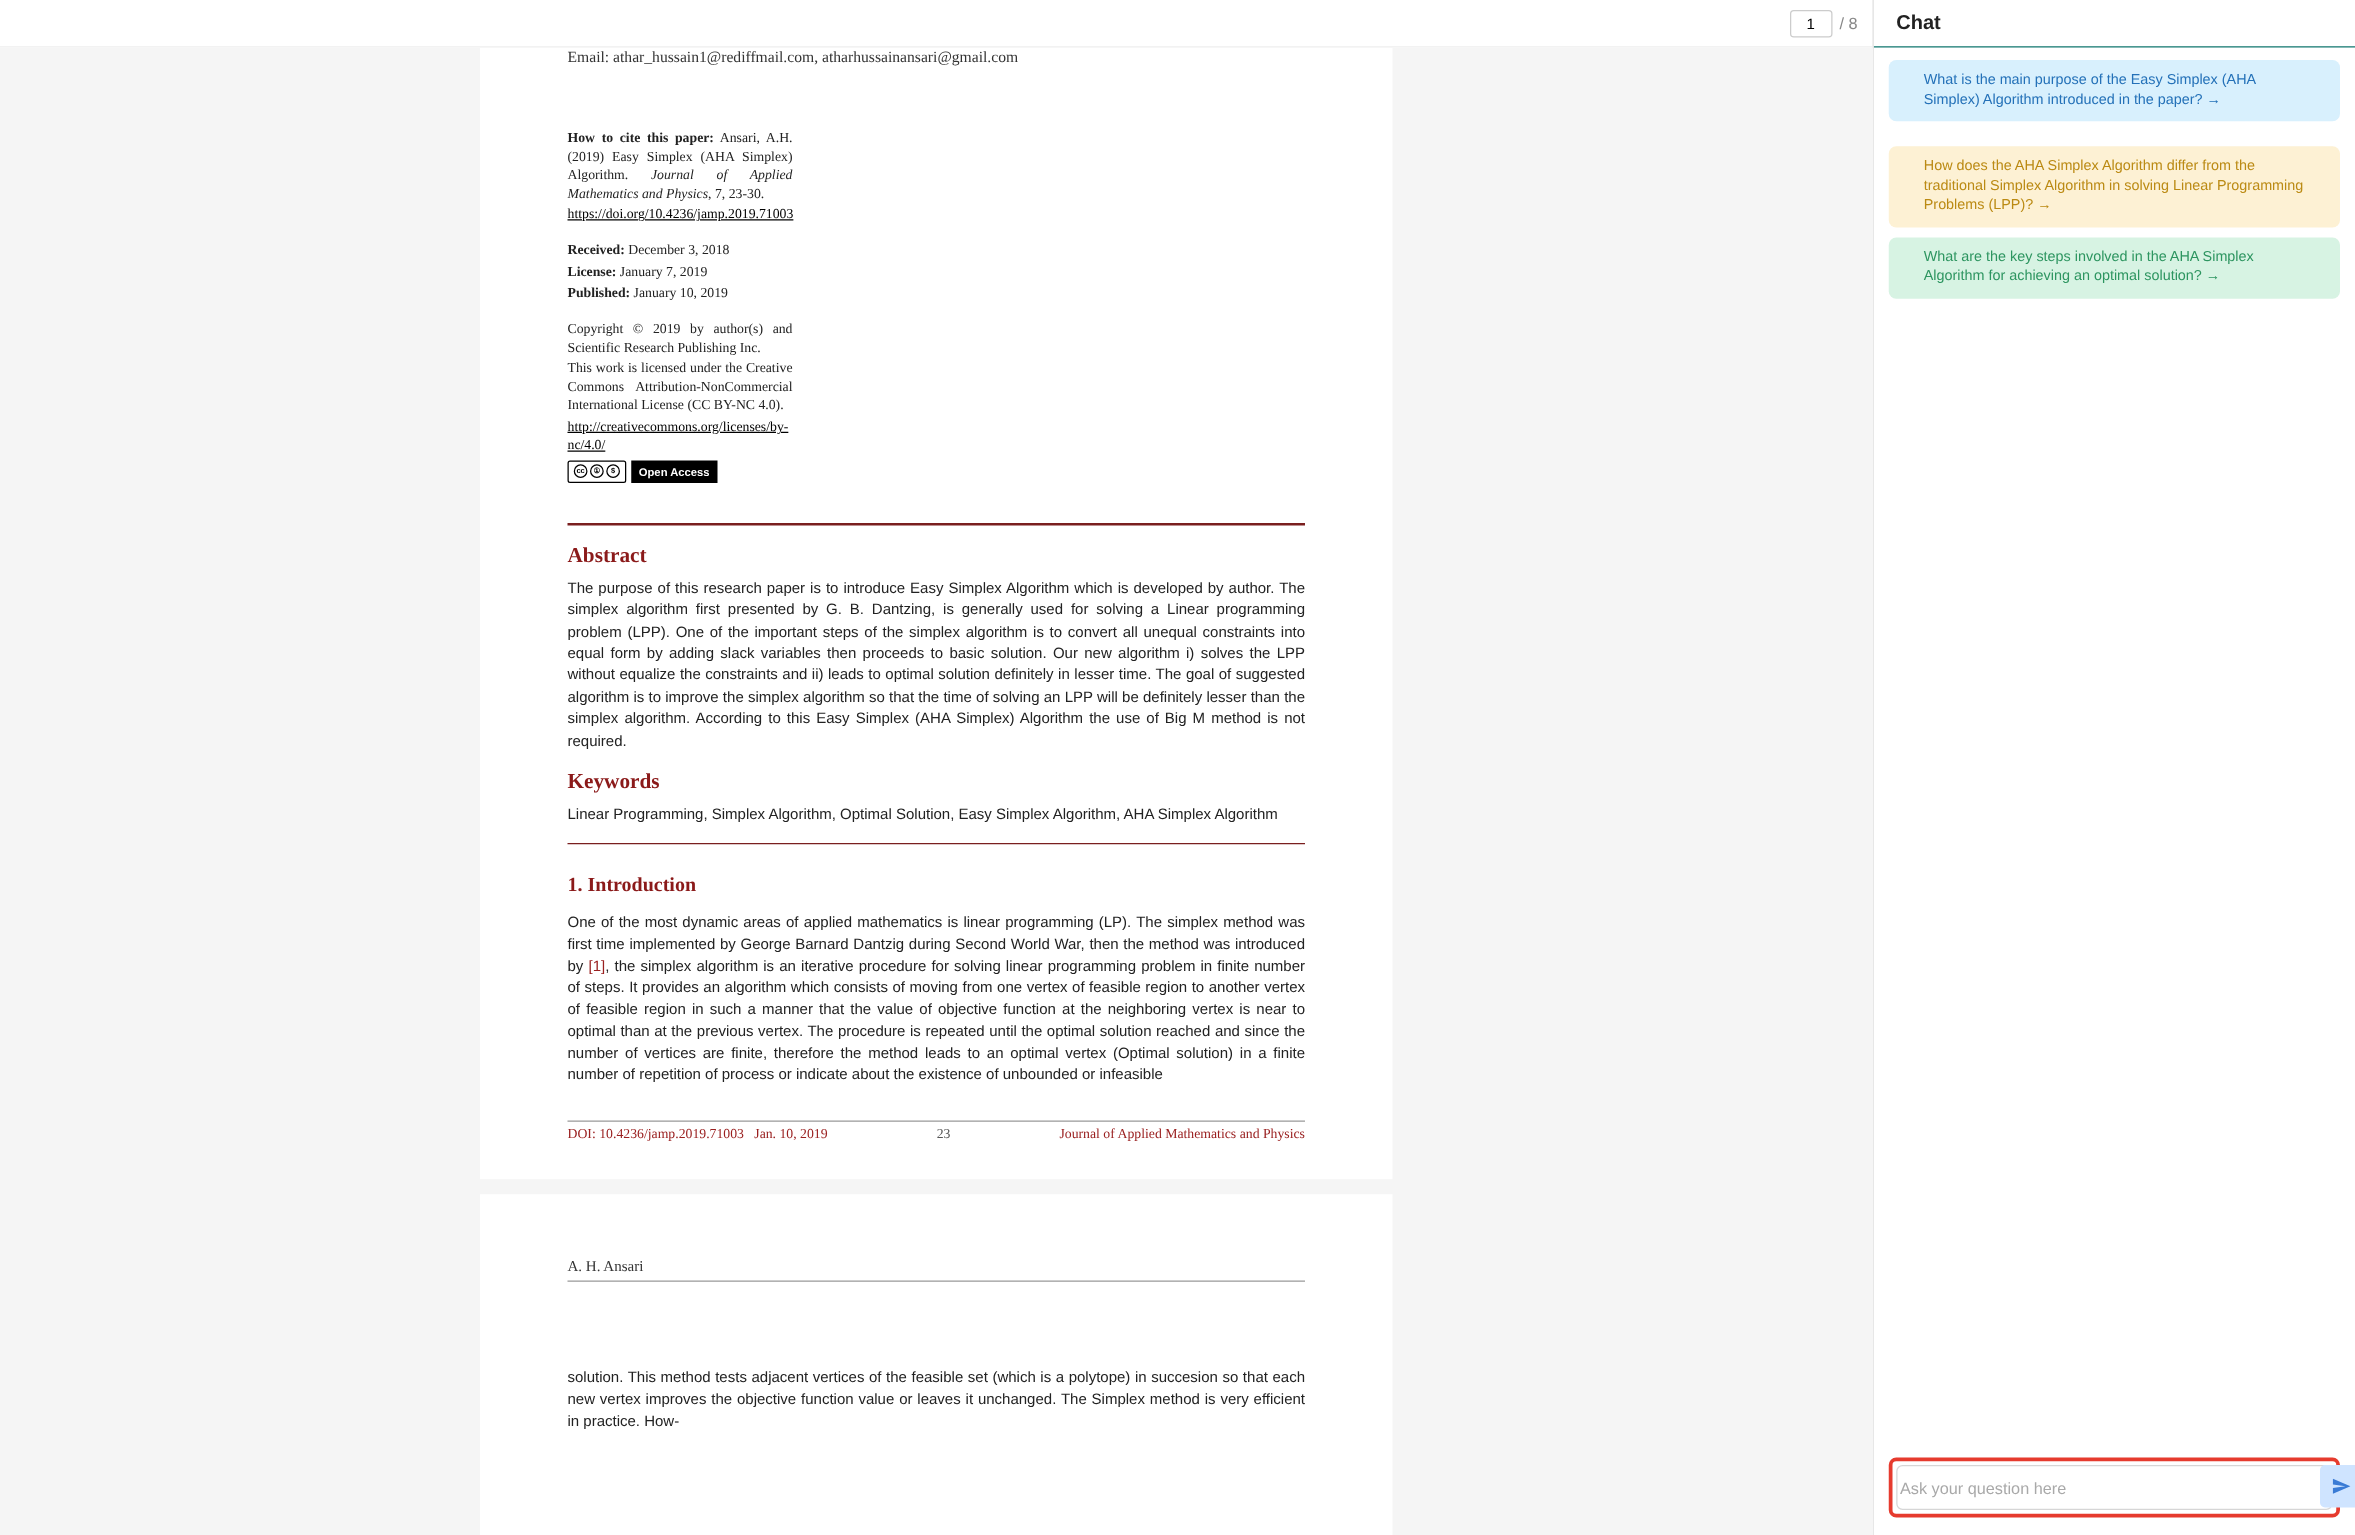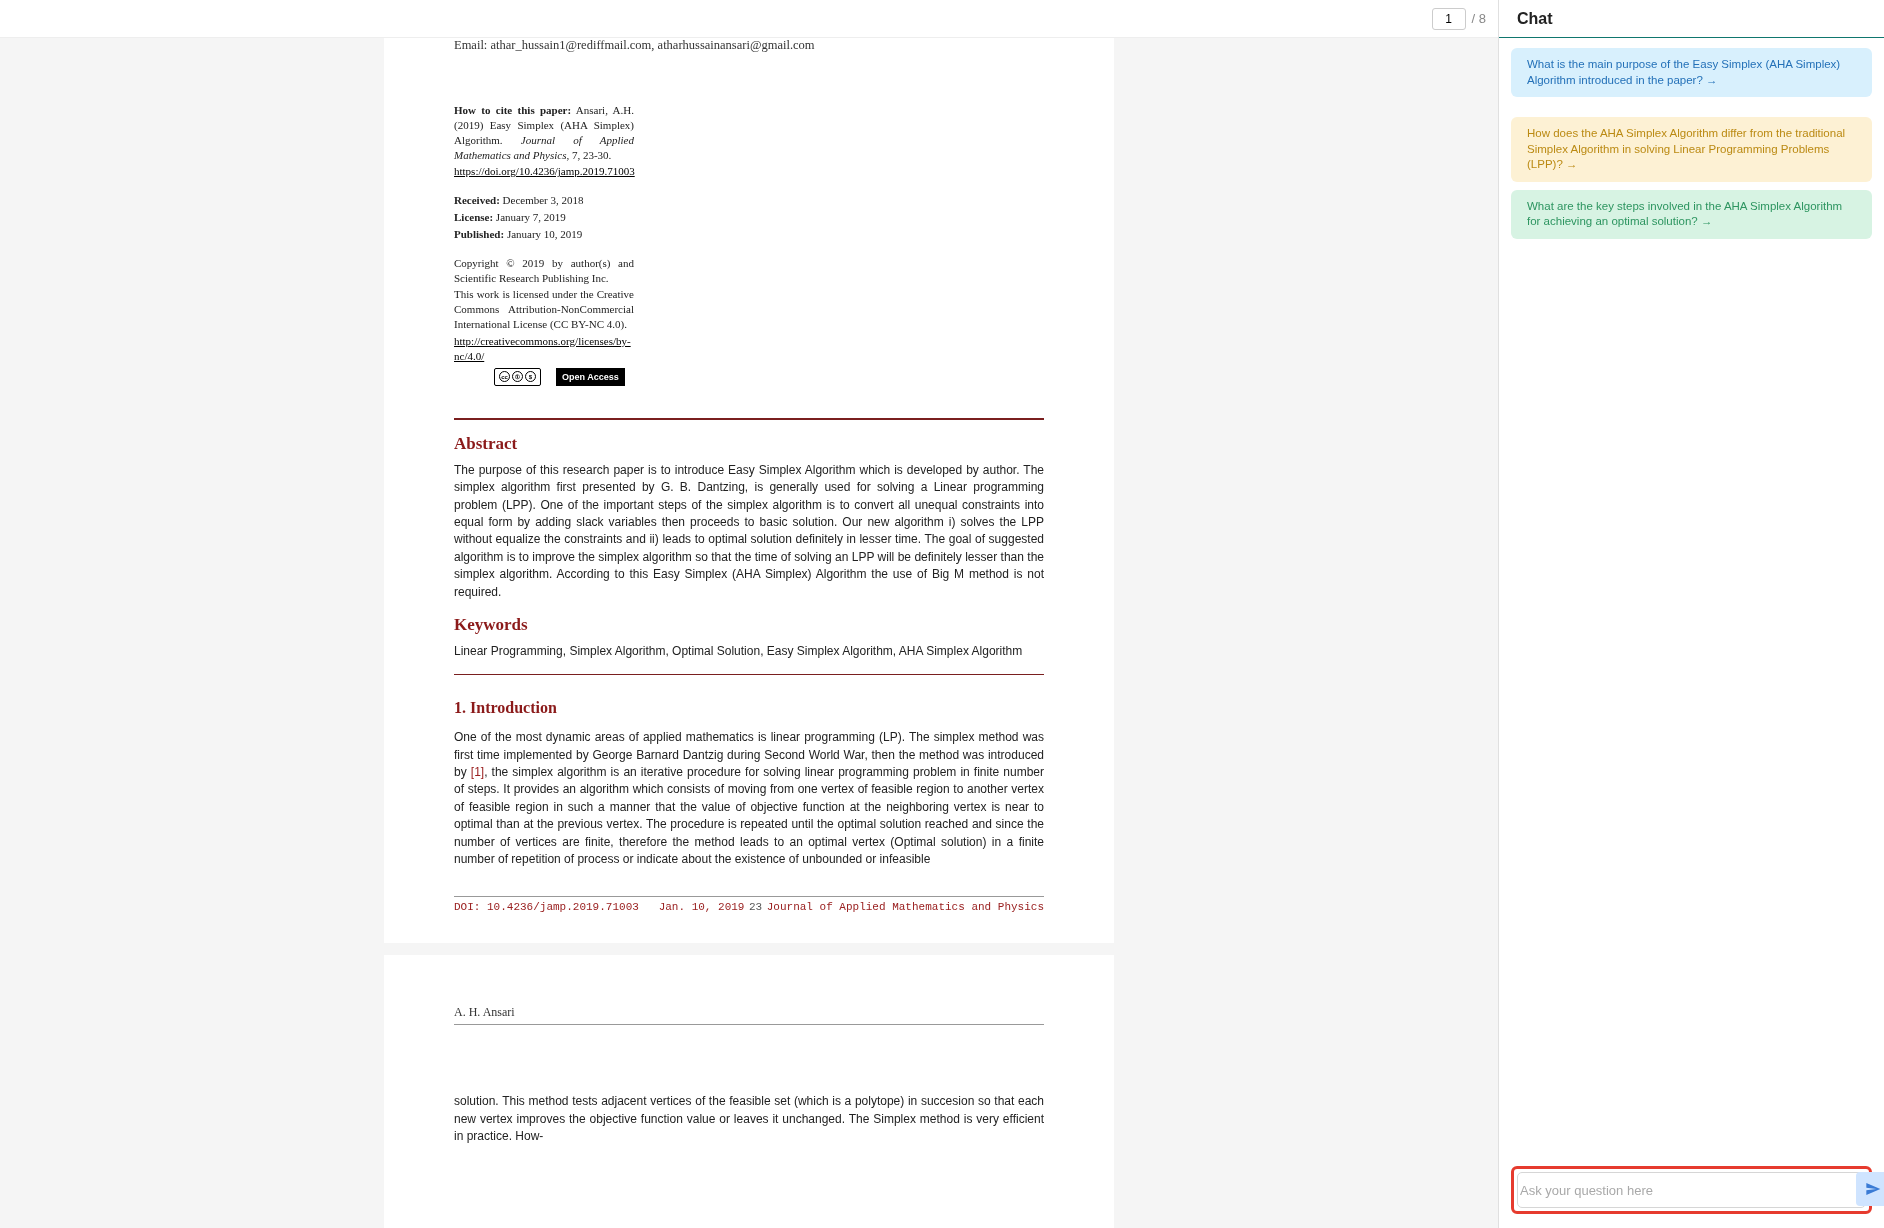--- a/index.html
+++ b/index.html
@@ -13,41 +13,41 @@
     .doc-scroll::-webkit-scrollbar-thumb{background:#bbb;border-radius:4px}
     .page { background:#fff; width:730px; margin:0 auto 12px; padding:0 70px 30px; position:relative; min-height:700px; }
     .page + .page { padding-top:50px; }
     .email-line { font-family:'Times New Roman',serif; font-size:12.5px; color:#333; padding-top:0; }
     .cols { display:flex; gap:18px; margin-top:50px;flex-direction:column; }
     .sidecol { width:180px; font-size:11px; font-family:'Times New Roman',serif; color:#222; text-align:justify; line-height:1.35; }
     .sidecol p { margin-bottom:2px; }
     .sidecol .block { margin-bottom:14px; }
     .sidecol a { color:#000; text-decoration:underline; }
     .sidecol .journal { font-style:italic; }
-    .cc-row { display:flex; gap:15px; margin-top:4px;margin-left:40px; }
+    .cc-row { display:flex; gap:4px; margin-top:4px; }
     .cc-badge { background:#000; color:#fff; font-size:8px; padding:2px 4px; border-radius:2px; font-family:Arial,sans-serif; display:flex; align-items:center; gap:2px;}
     .cc-badge.white { background:#fff; color:#000; border:1px solid #000;}
     .cc-circles { display:flex; gap:2px; }
     .cc-circle { width:11px; height:11px; border:1px solid #000; border-radius:50%; display:inline-flex; align-items:center; justify-content:center; font-size:6px; font-weight:bold;}
     .oa-badge { background:#000; color:#fff; font-size:9px; font-weight:bold; padding:3px 6px; font-family:Arial,sans-serif;}
     .maincol { flex:1; }
     .redrule { height:2px; background:#7a1f1f; margin-bottom:14px; }
     .redrule.thin { height:1px; }
     h2.sec { color:#8b1a1a; font-family:Georgia,serif; font-size:17px; font-weight:700; margin:10px 0 8px; }
     .body-text { font-family:Liberation Sans, sans-serif; font-size:12px; line-height:1.45; text-align:justify; color:#222; }
     .body-text .cite { color:#9a2020; }
     .intro-head { color:#8b1a1a; font-size:16px; font-weight:700; font-family:Georgia,serif; margin:24px 0 12px; }
-    .footer-row { display:flex; justify-content:space-between; font-family:Liberation Mono, monospace; font-size:11px; color:#9a2020; border-top:1px solid #999; margin-top:28px; padding-top:4px;align-items:center; }
+    .footer-row { display:flex; justify-content:space-between; font-family:Liberation Serif, serif; font-size:11px; color:#9a2020; border-top:1px solid #999; margin-top:28px; padding-top:4px;align-items:center; }
     .footer-row .pg { color:#555; }
     .p2-head { font-family:'Times New Roman',serif; font-size:12px; color:#333; border-bottom:1px solid #999; padding-bottom:4px; margin-bottom:22px; }
     
     .chat { width:385px; display:flex; flex-direction:column; font-family:-apple-system,Arial,sans-serif; }
     .chat-head { height:38px; display:flex; align-items:center; padding:0 18px; font-weight:700; font-size:16px; color:#222; border-bottom:1px solid #0f766e;}
     .sugs { padding:10px 12px; display:flex; flex-direction:column; gap:8px; }
-    .sug { border-radius:6px; padding:9px 16px; font-size:11.5px; line-height:1.35; cursor:pointer; }
+    .sug { border-radius:6px; padding:9px 28px; font-size:11.5px; line-height:1.35; cursor:pointer; }
     .sug.blue { background:#d8f0fd; color:#2471b8; }
     .sug.yellow { background:#fdf1d4; color:#bb8a13;margin-top:12px; }
     .sug.green { background:#d7f3e3; color:#2d9560; }
     .chat-spacer { flex:1; }
     .chat-input-wrap { padding:10px 12px 14px; position:relative; }
     .chat-input-outline { border:3px solid #e63b2e; border-radius:6px; padding:3px; }
     .chat-input { width:100%; height:36px; border:1px solid #d6d6d6; border-radius:5px; padding:0 2px; font-size:13px; color:#888; font-family:inherit; }
     .chat-input::placeholder{color:#a9a9a9;}
     .send-btn { position:absolute; right:-6px; top:16px; width:34px; height:34px; background:#cfe4ff; border-radius:4px 0 0 4px; display:flex; align-items:center; justify-content:center; }
     .send-btn svg { width:16px; height:16px; fill:#3a7bd5; }

